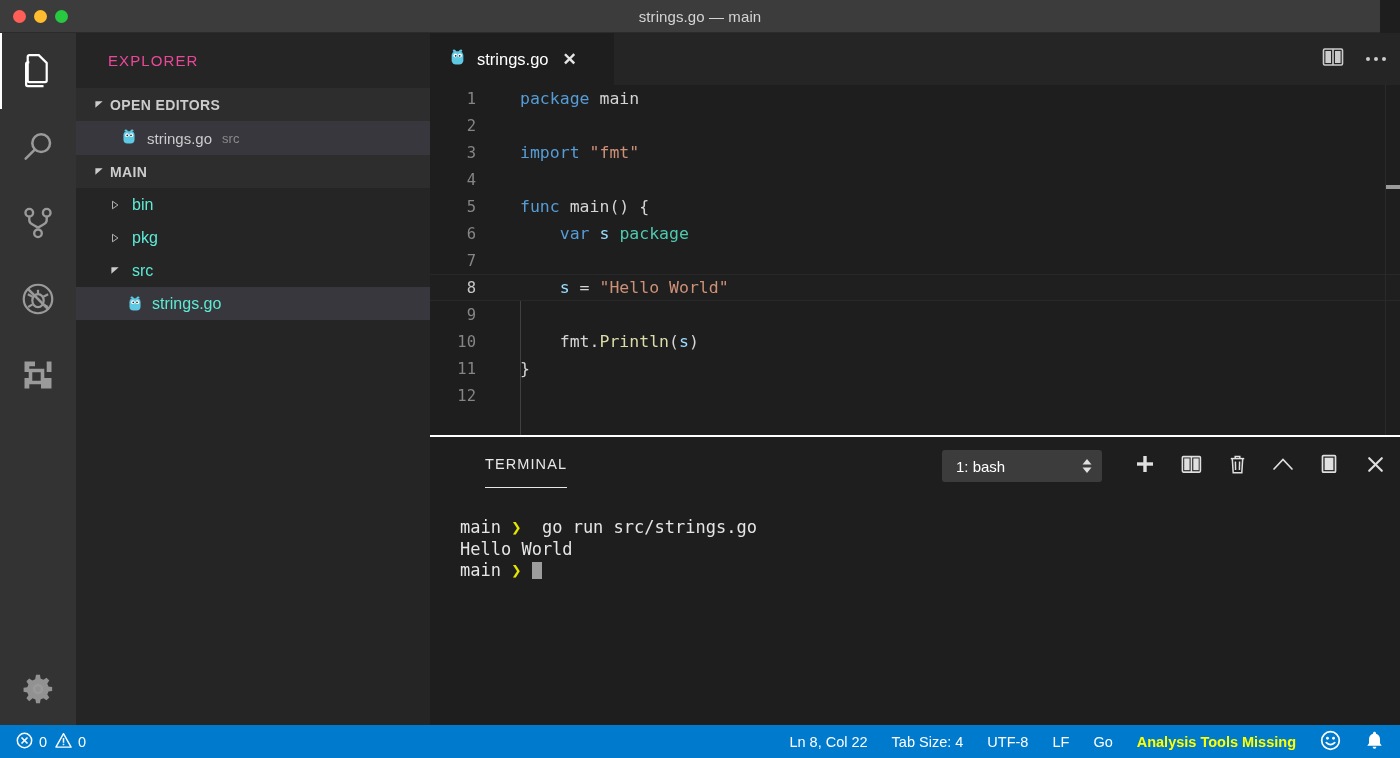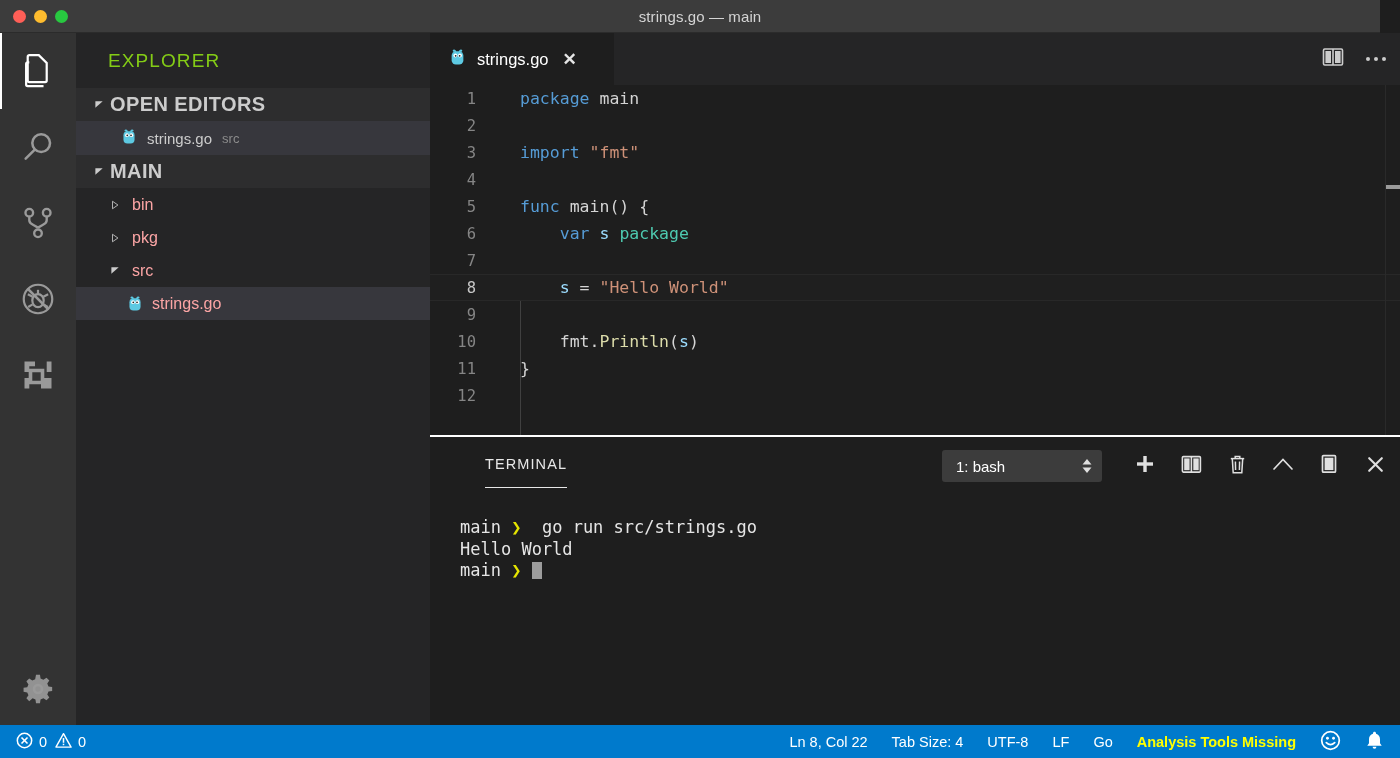--- a/index.html
+++ b/index.html
@@ -47,42 +47,42 @@
   .act-spacer { flex: 1; }
 
   
   .sidebar {
     position: absolute; left: 76px; top: 33px; width: 354px; height: 692px;
     background: #252526;
   }
   .sb-title {
     height: 55px; display: flex; align-items: center;
     padding-left: 32px;
-    font-size: 19px; letter-spacing: 1.1px; color: #84cc16;
+    font-size: 15px; letter-spacing: 1.1px; color: #ec4899;
     text-transform: uppercase;
   }
   .section-head {
     height: 33px; display: flex; align-items: center;
     background: #2d2d2e;
     padding-left: 12px;
-    font-size: 20px; font-weight: bold; color: #cccccc;
+    font-size: 14px; font-weight: bold; color: #cccccc;
     letter-spacing: 0.4px;
   }
   .tw { width: 22px; display: flex; align-items: center; justify-content: center; }
   .tw svg { display:block; }
   .oe-row {
     height: 34px; display: flex; align-items: center;
     padding-left: 44px; background: #37373d;
     font-size: 15px; color: #cccccc;
   }
   .oe-row .name { margin-left: 9px; }
   .oe-row .desc { margin-left: 10px; font-size: 13px; color: #8c8c8c; }
   .tree-row {
     height: 33px; display: flex; align-items: center;
-    font-size: 16px; color: #fca5a5;
+    font-size: 16px; color: #5eead4;
   }
   .tree-row.indent1 { padding-left: 28px; }
   .tree-row.indent2 { padding-left: 48px; }
   .tree-row.selected { background: #37373d; }
   .tree-row .label { margin-left: 6px; }
   .tree-row .gopher-wrap { margin-left: 2px; margin-right: 8px; display:flex; }
 
   
   .editorgroup {
     position: absolute; left: 430px; top: 33px; width: 970px; height: 692px;

